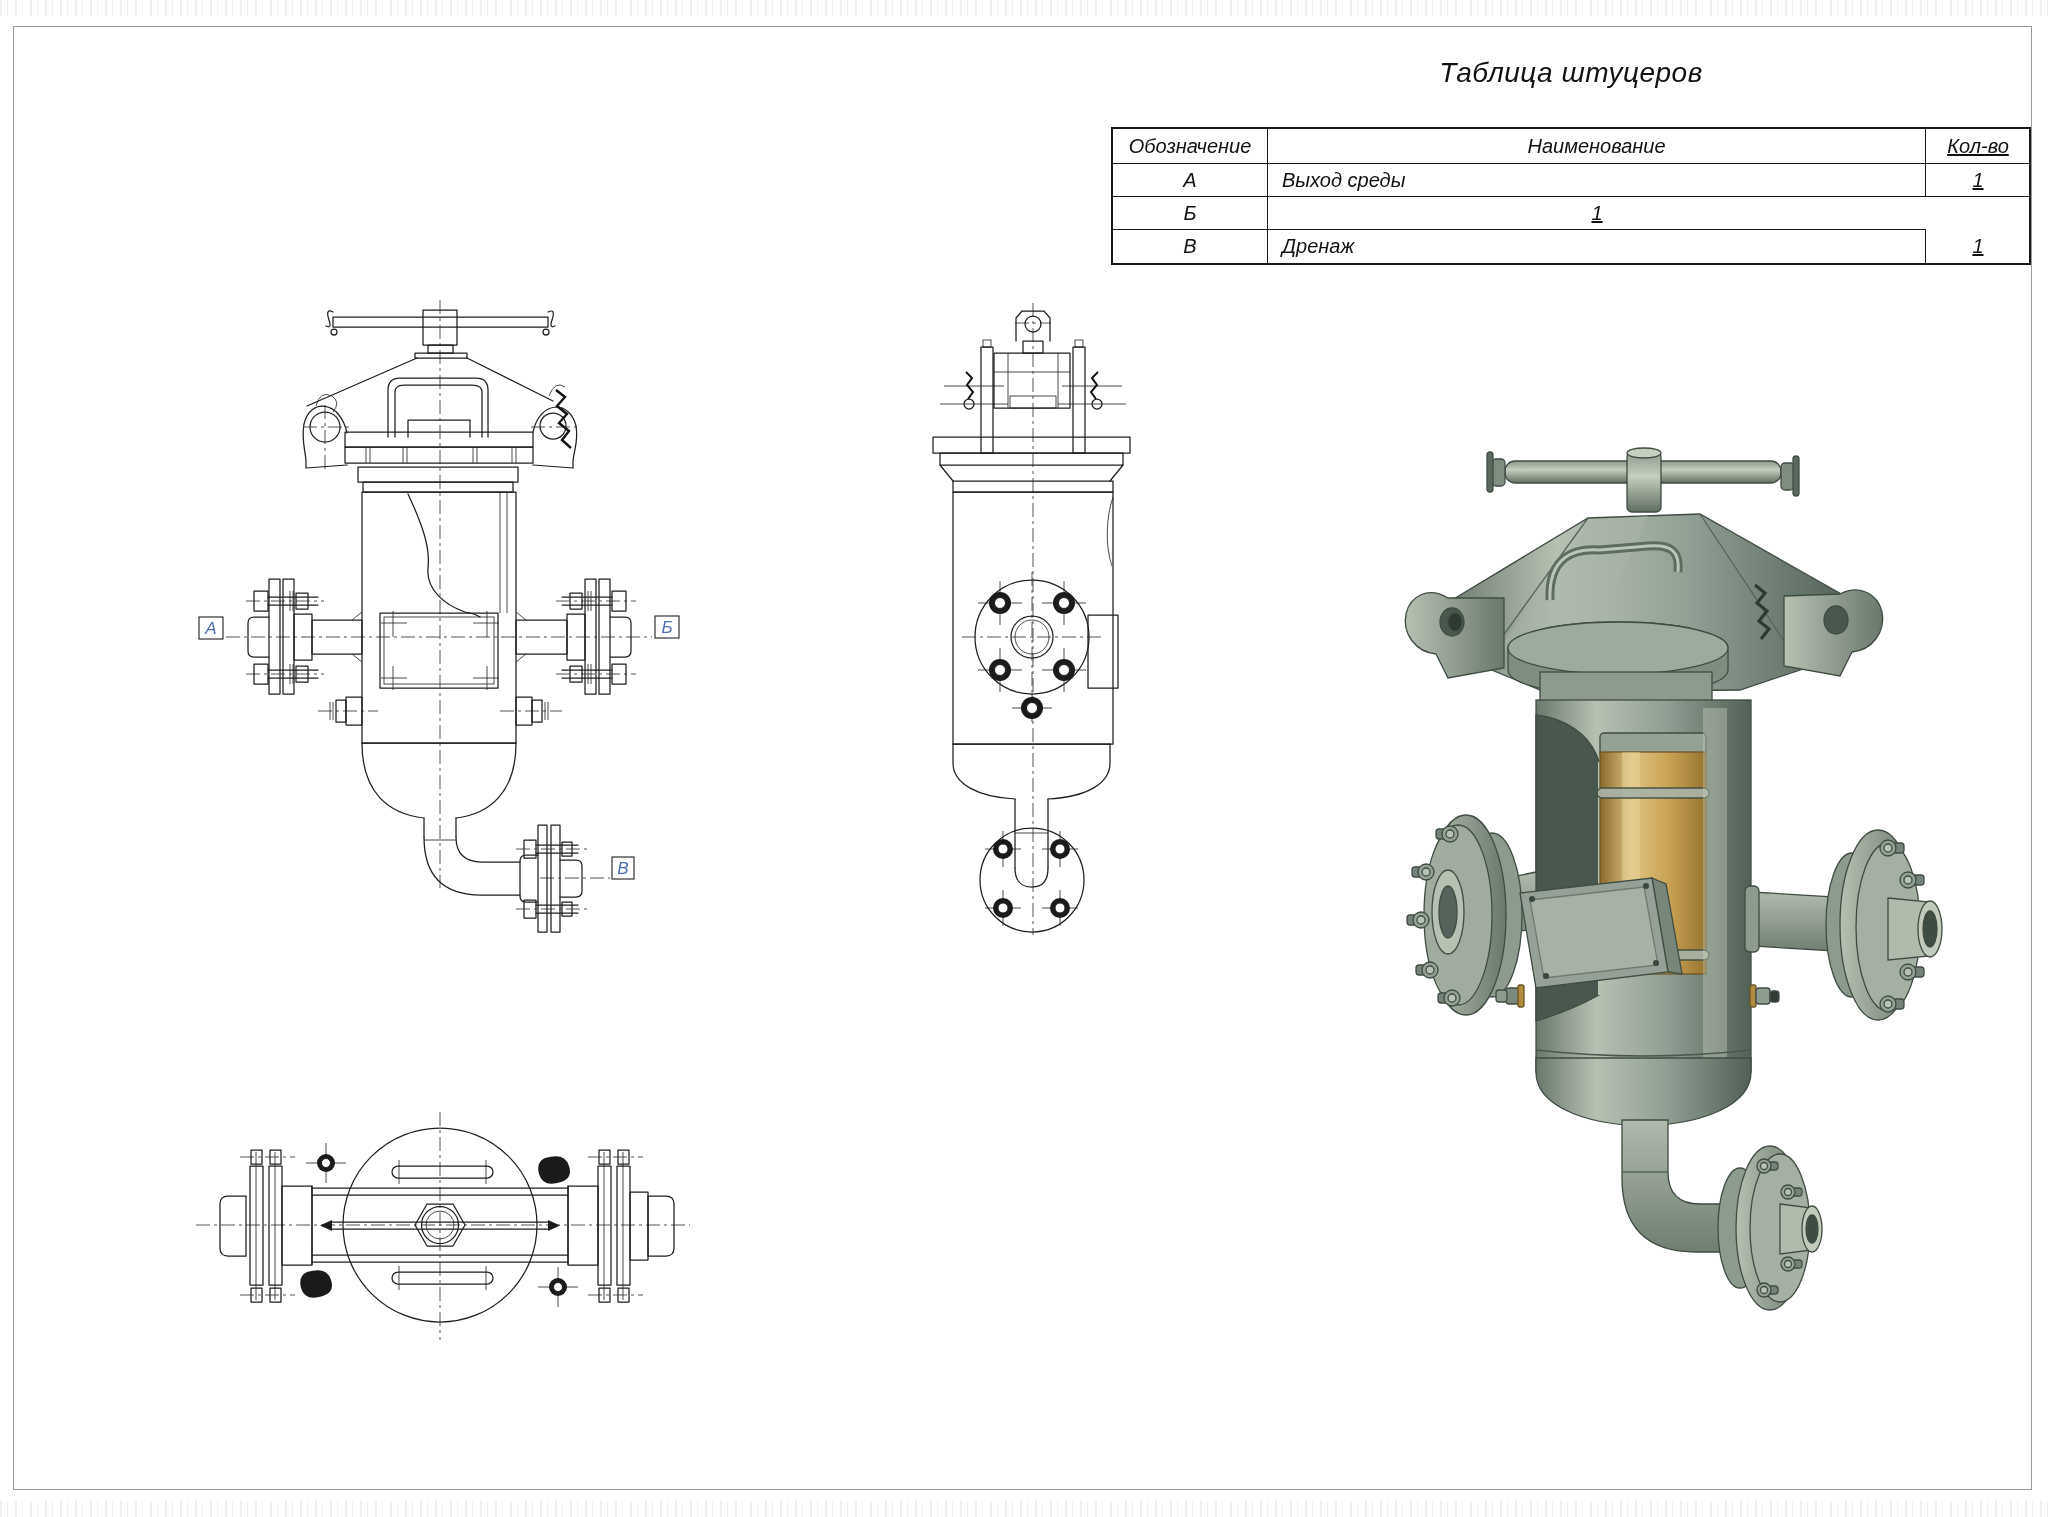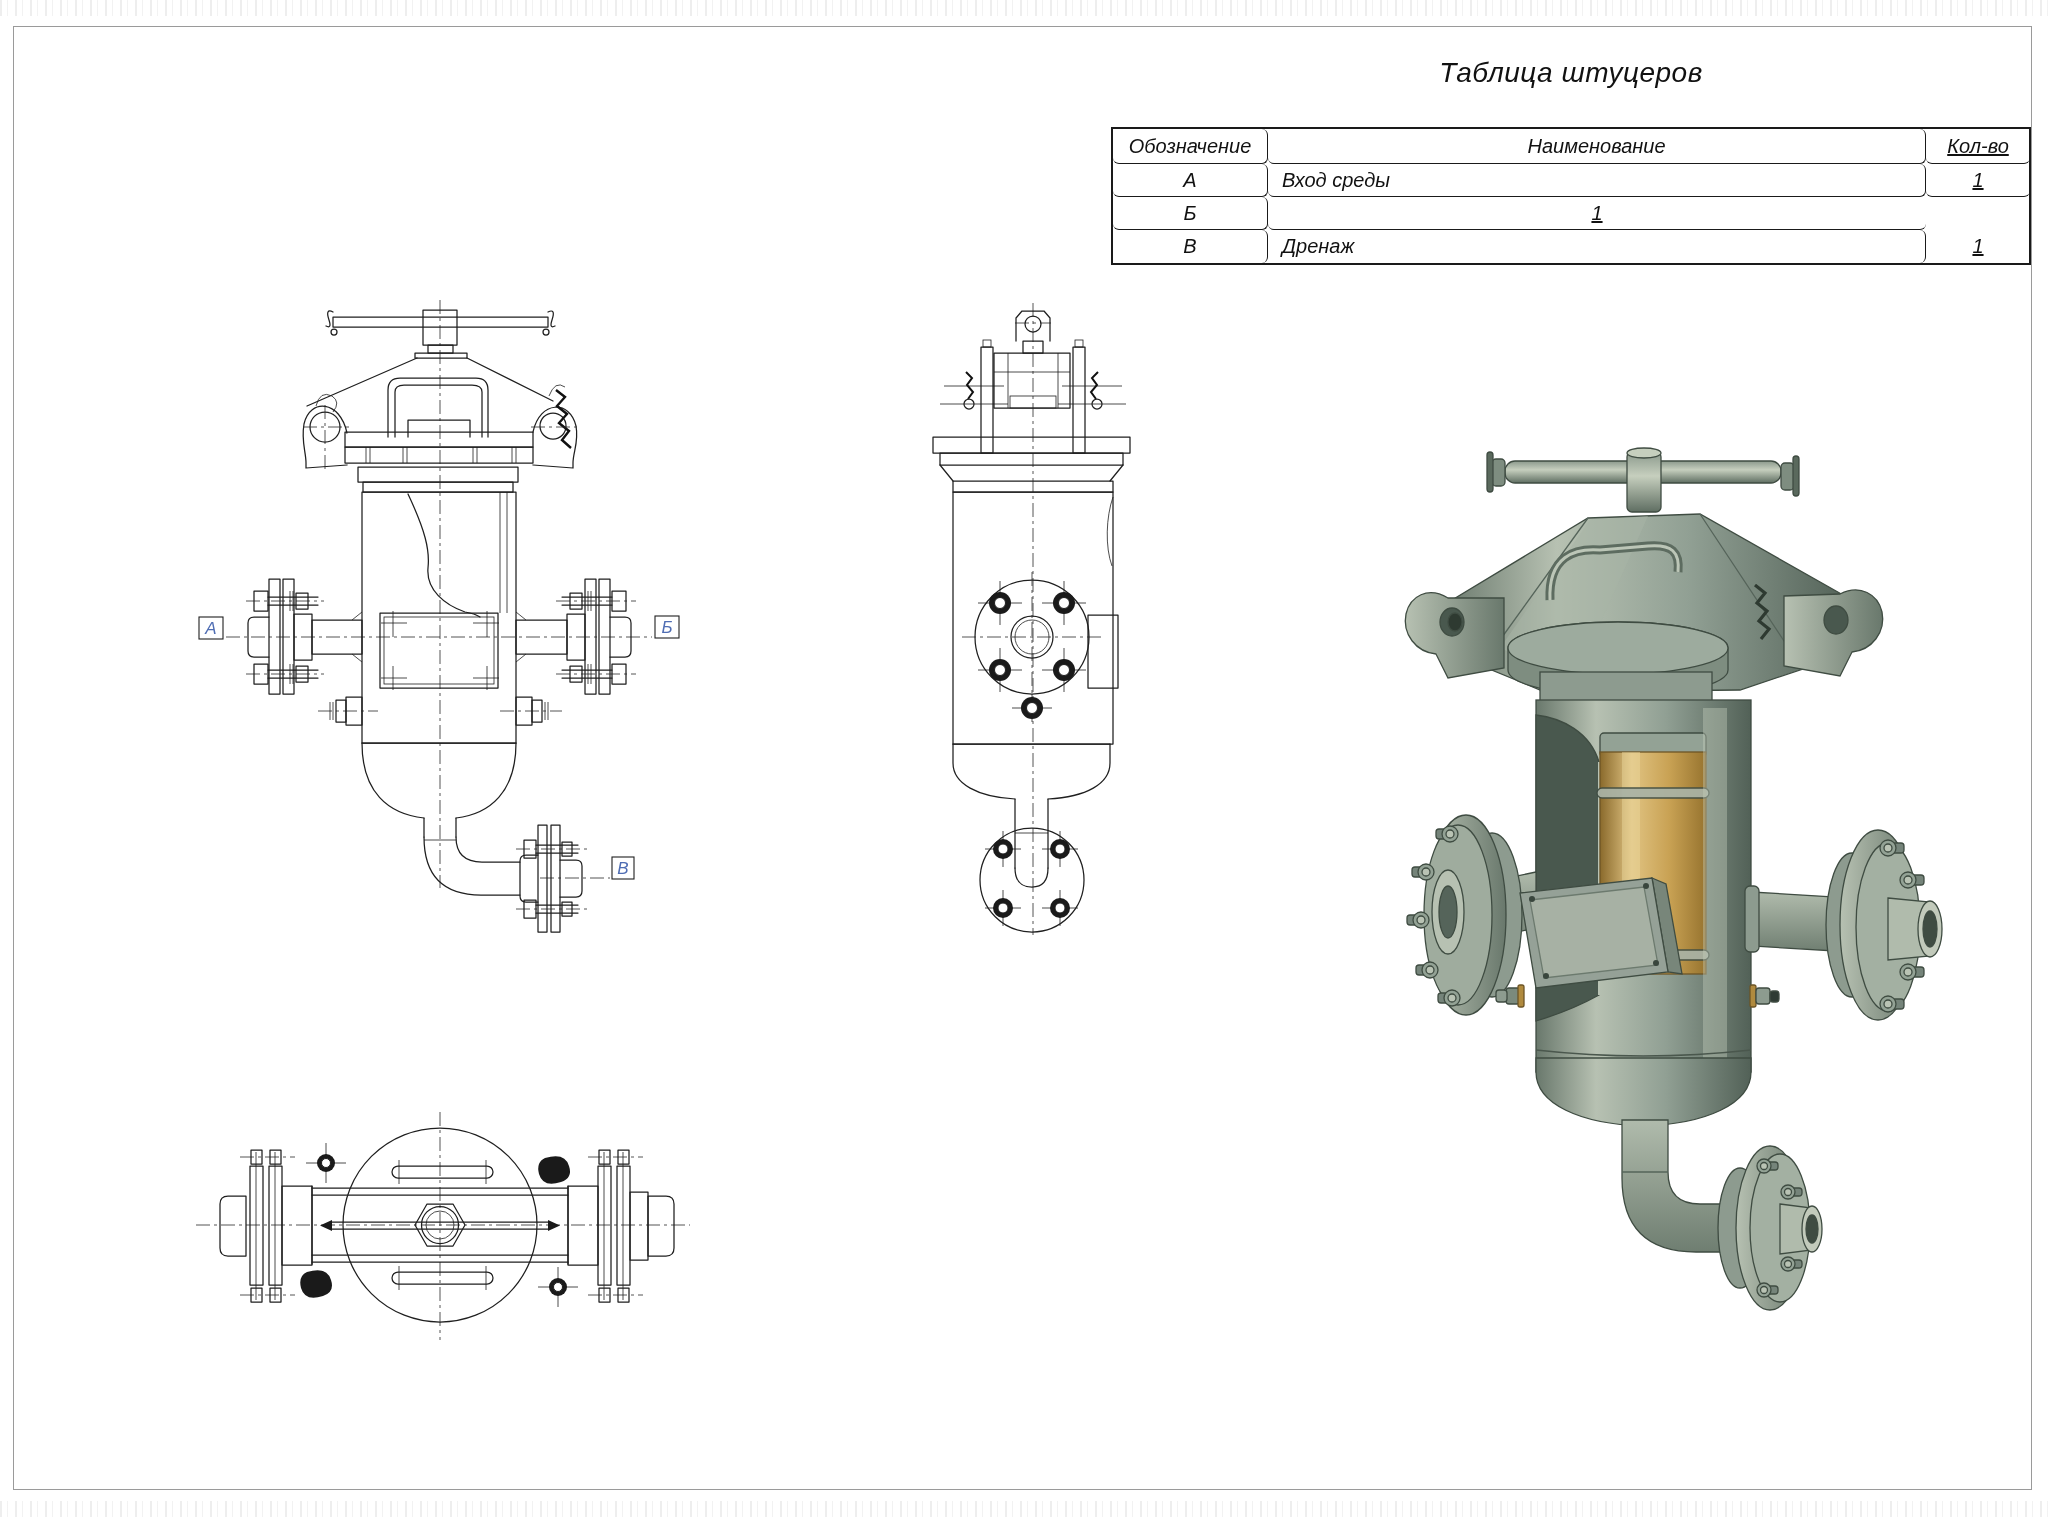--- a/index.html
+++ b/index.html
@@ -9,21 +9,21 @@
     background:repeating-linear-gradient(90deg,#bbb 0 2px,#fff 2px 7px,#ccc 7px 8px,#fff 8px 15px);}
   #sheet-frame{position:absolute;left:13px;top:26px;width:2017px;height:1462px;
     border:1.6px solid #9a9a9a;background:#fff;}
   
   #table-title{position:absolute;left:1111px;top:57px;width:920px;text-align:center;
     font-size:28px;font-style:italic;color:#111;letter-spacing:.5px;}
   #nozzle-table{position:absolute;left:1111px;top:127px;width:920px;
     border:2px solid #1a1a1a;box-sizing:border-box;font-style:italic;color:#111;}
   .trow{display:grid;grid-template-columns:155px 658px 104px;}
   .trow>div{border-right:1.4px solid #1a1a1a;border-bottom:1.4px solid #1a1a1a;
-    display:flex;align-items:center;box-sizing:border-box;font-size:20px;border-radius:6px;}
+    display:flex;align-items:center;box-sizing:border-box;font-size:20px;}
   .trow>div:last-child{border-right:none;text-decoration:underline;}
   .trow.last>div{border-bottom:none;}
   .th{height:35px;justify-content:center;}
   .td{height:33px;}
   .td.center{justify-content:center;}
   .td.left{justify-content:flex-start;padding-left:14px;}
   
   svg{position:absolute;overflow:visible;}
   .ln{stroke:#1f1f1f;stroke-width:1.25;fill:none;stroke-linecap:round;stroke-linejoin:round;}
   .lt{stroke:#1f1f1f;stroke-width:.8;fill:none;}
@@ -42,21 +42,21 @@
 
 <div id="table-title">Таблица штуцеров</div>
 <div id="nozzle-table">
   <div class="trow">
     <div class="th">Обозначение</div>
     <div class="th">Наименование</div>
     <div class="th">Кол-во</div>
   </div>
   <div class="trow">
     <div class="td center">А</div>
-    <div class="td left">Вход среды</div>
+    <div class="td left">Выход среды</div>
     <div class="td center">1</div>
   </div>
   <div class="trow">
     <div class="td center">Б</div>
     <div class="td center">1</div>
   </div>
   <div class="trow last">
     <div class="td center">В</div>
     <div class="td left">Дренаж</div>
     <div class="td center">1</div>

